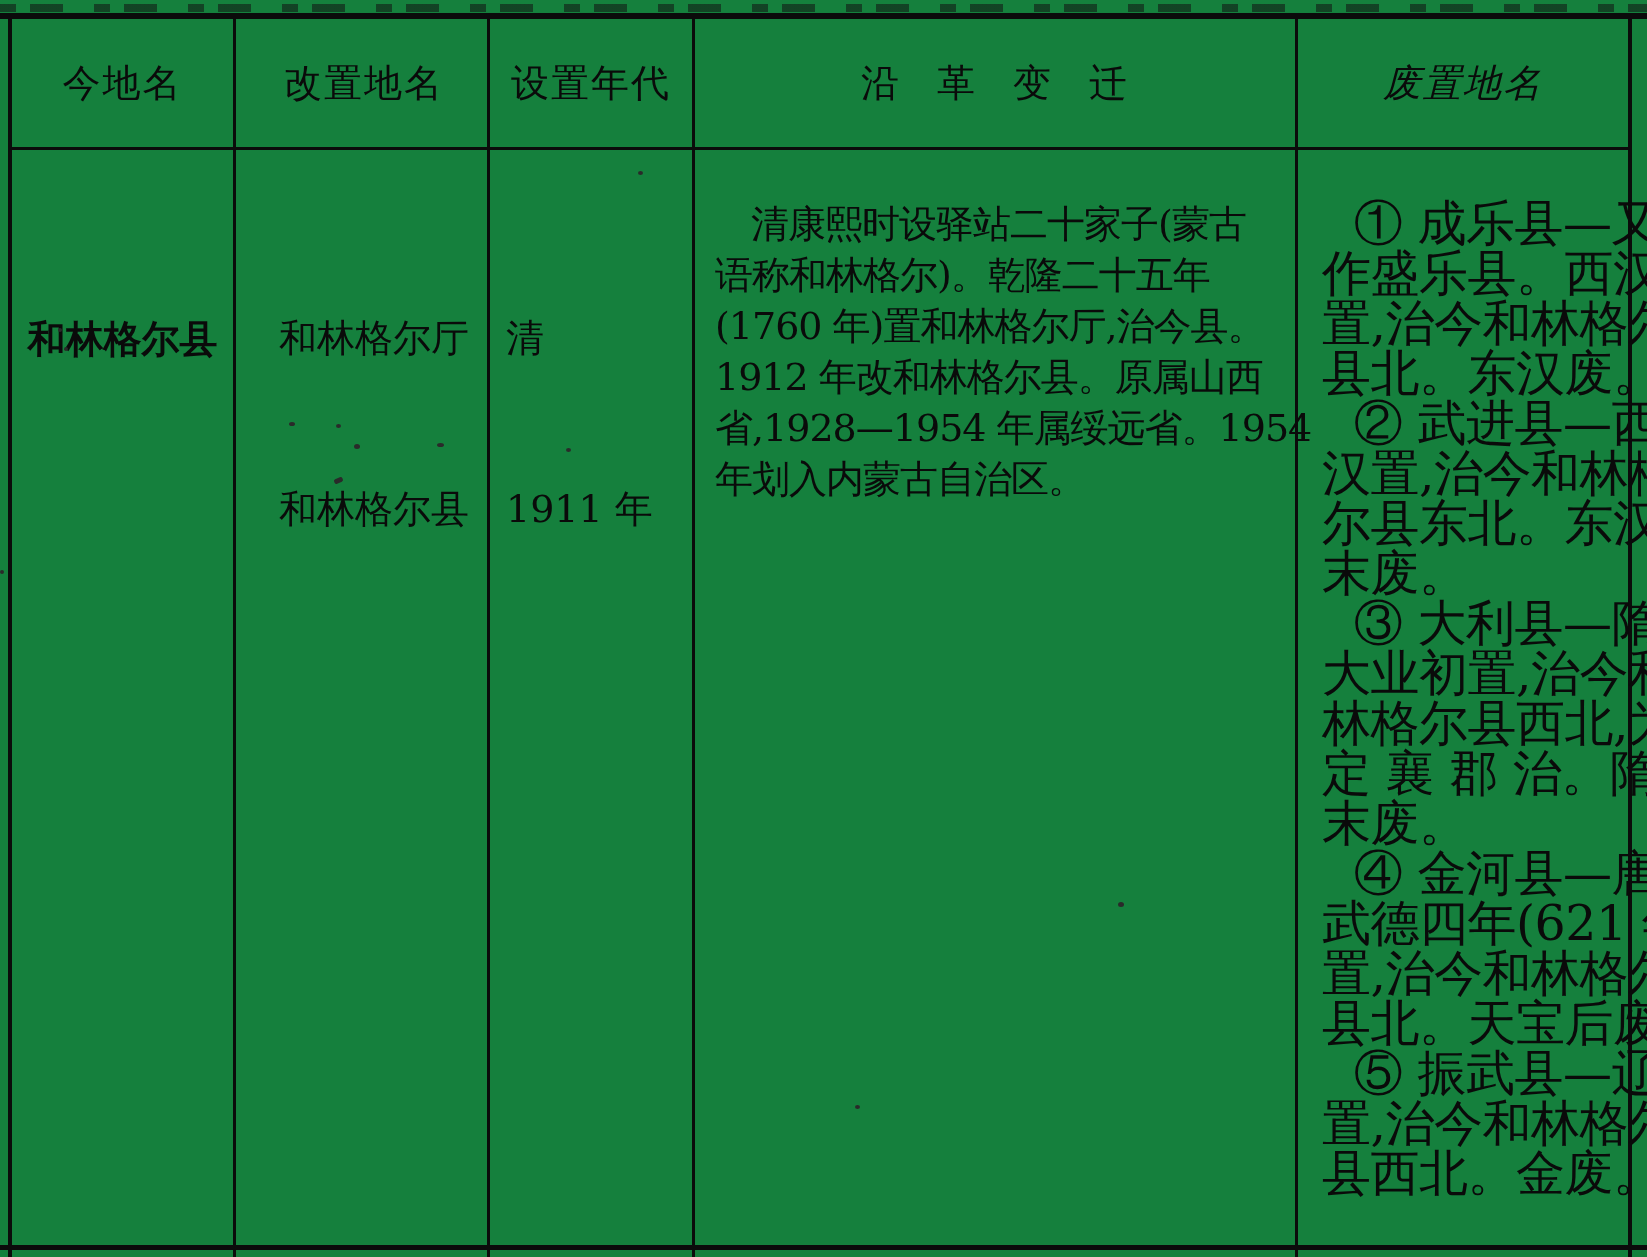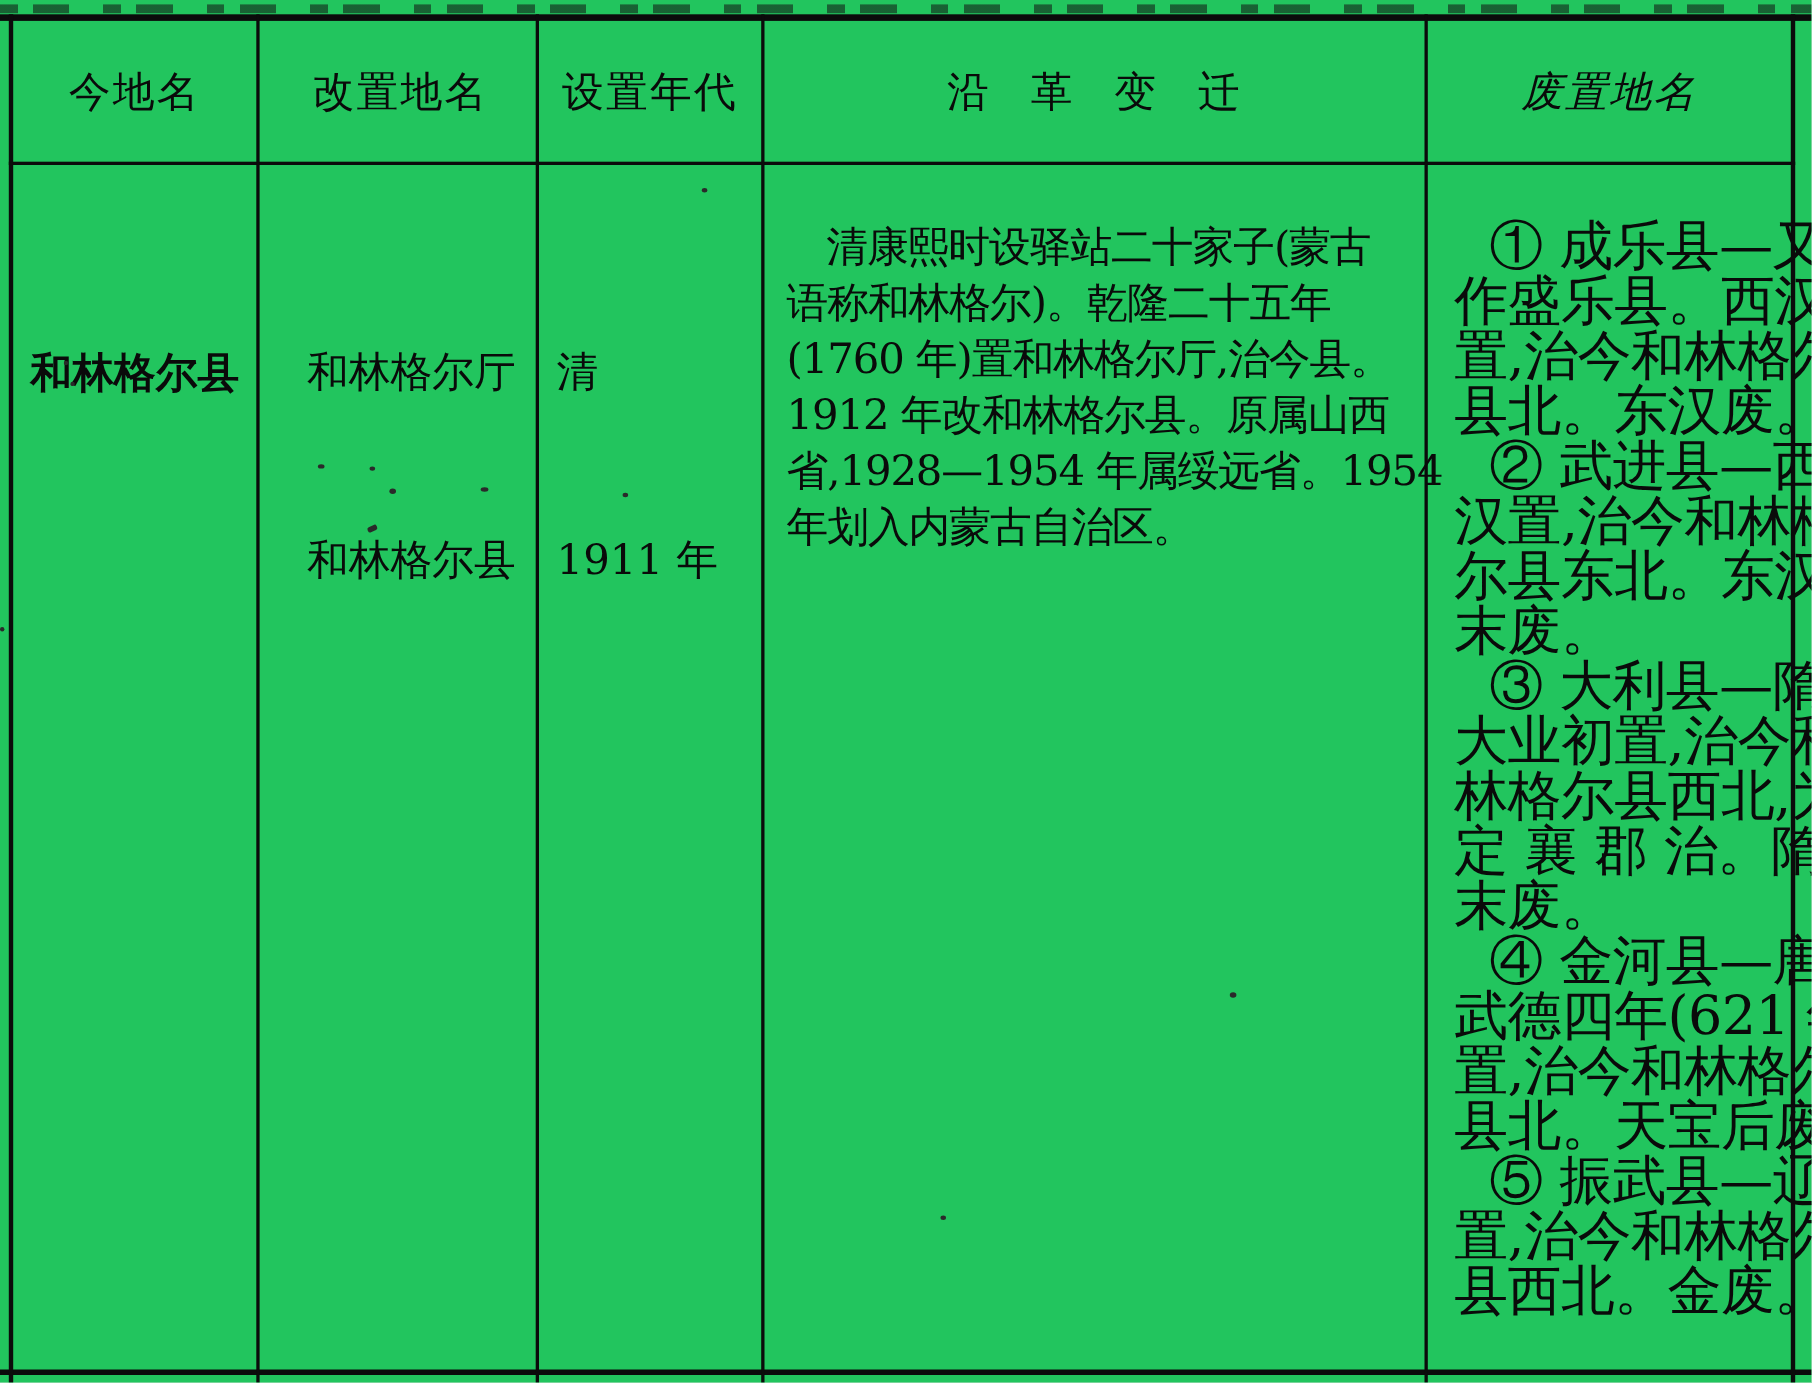--- a/index.html
+++ b/index.html
@@ -1,17 +1,17 @@
 <!DOCTYPE html>
 <html><head>
 <meta charset="utf-8">
 <style>
   html,body { margin:0; padding:0; background:#e8e8e8; }
   .page {
-    position:relative; width:1647px; height:1257px; background:#22c55e;
+    position:relative; width:1647px; height:1257px; background:#15803d;
     font-family:"DejaVu Serif","Liberation Serif",serif; color:#0a0a0a;
     overflow:hidden;
   }
   .hline, .vline { position:absolute; background:#0b0b0b; }
   .cell { position:absolute; box-sizing:border-box; }
   .hdr {
     top:19px; height:128px; display:flex; align-items:center; justify-content:center;
     font-size:38px; letter-spacing:2px; white-space:pre;
   }
   .hdr.spread { word-spacing:22px; }

